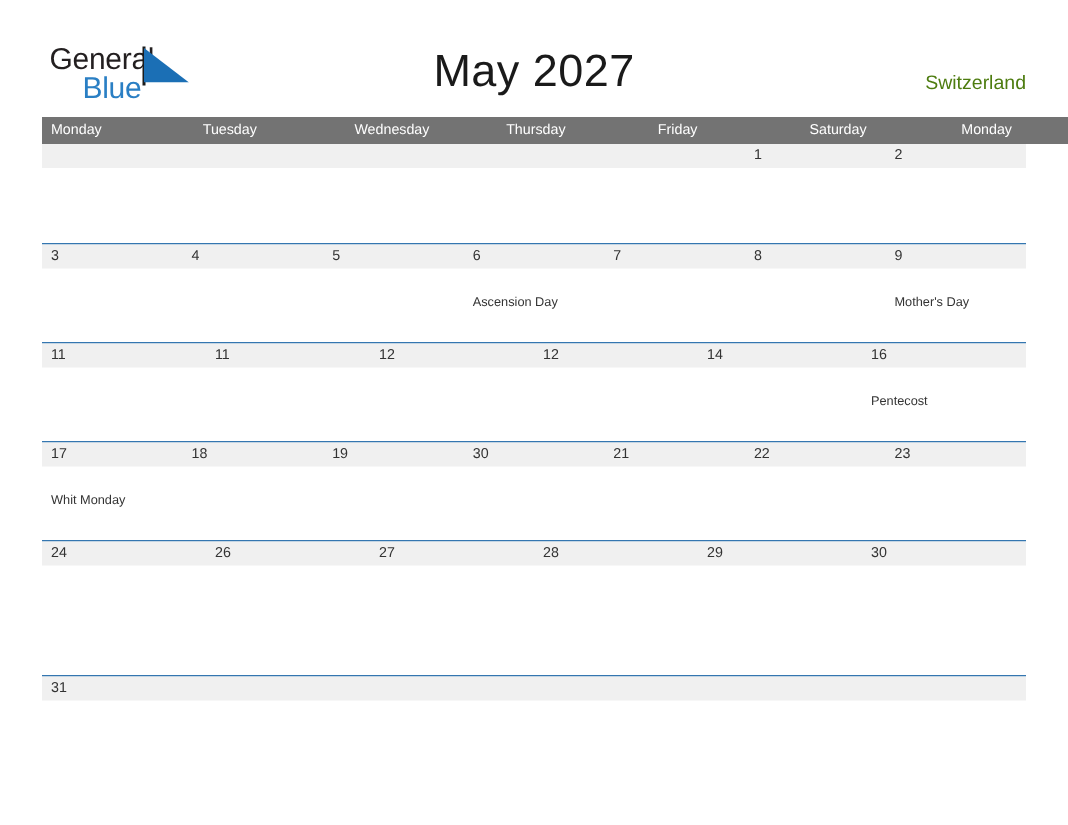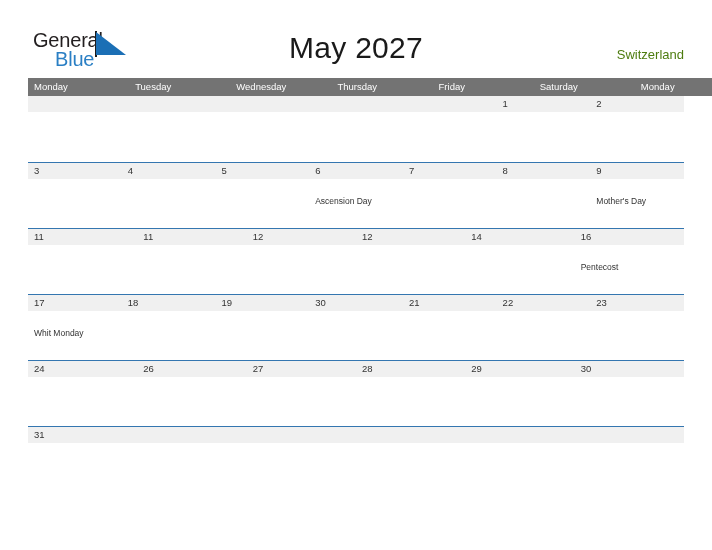--- a/index.html
+++ b/index.html
@@ -138,20 +138,21 @@
     position: absolute;
     left: 0;
     top: 0;
     width: 656px;
     height: 16px;
     background: #f0f0f0;
     pointer-events: none;
   }
   .week-row.last {
     height: 28px;
+    margin-top: 24px;
   }
 
   .day-cell {
     flex: 1 1 0;
     position: relative;
     box-sizing: border-box;
     padding-left: 6px;
     padding-top: 1px;
     overflow: hidden;
   }

